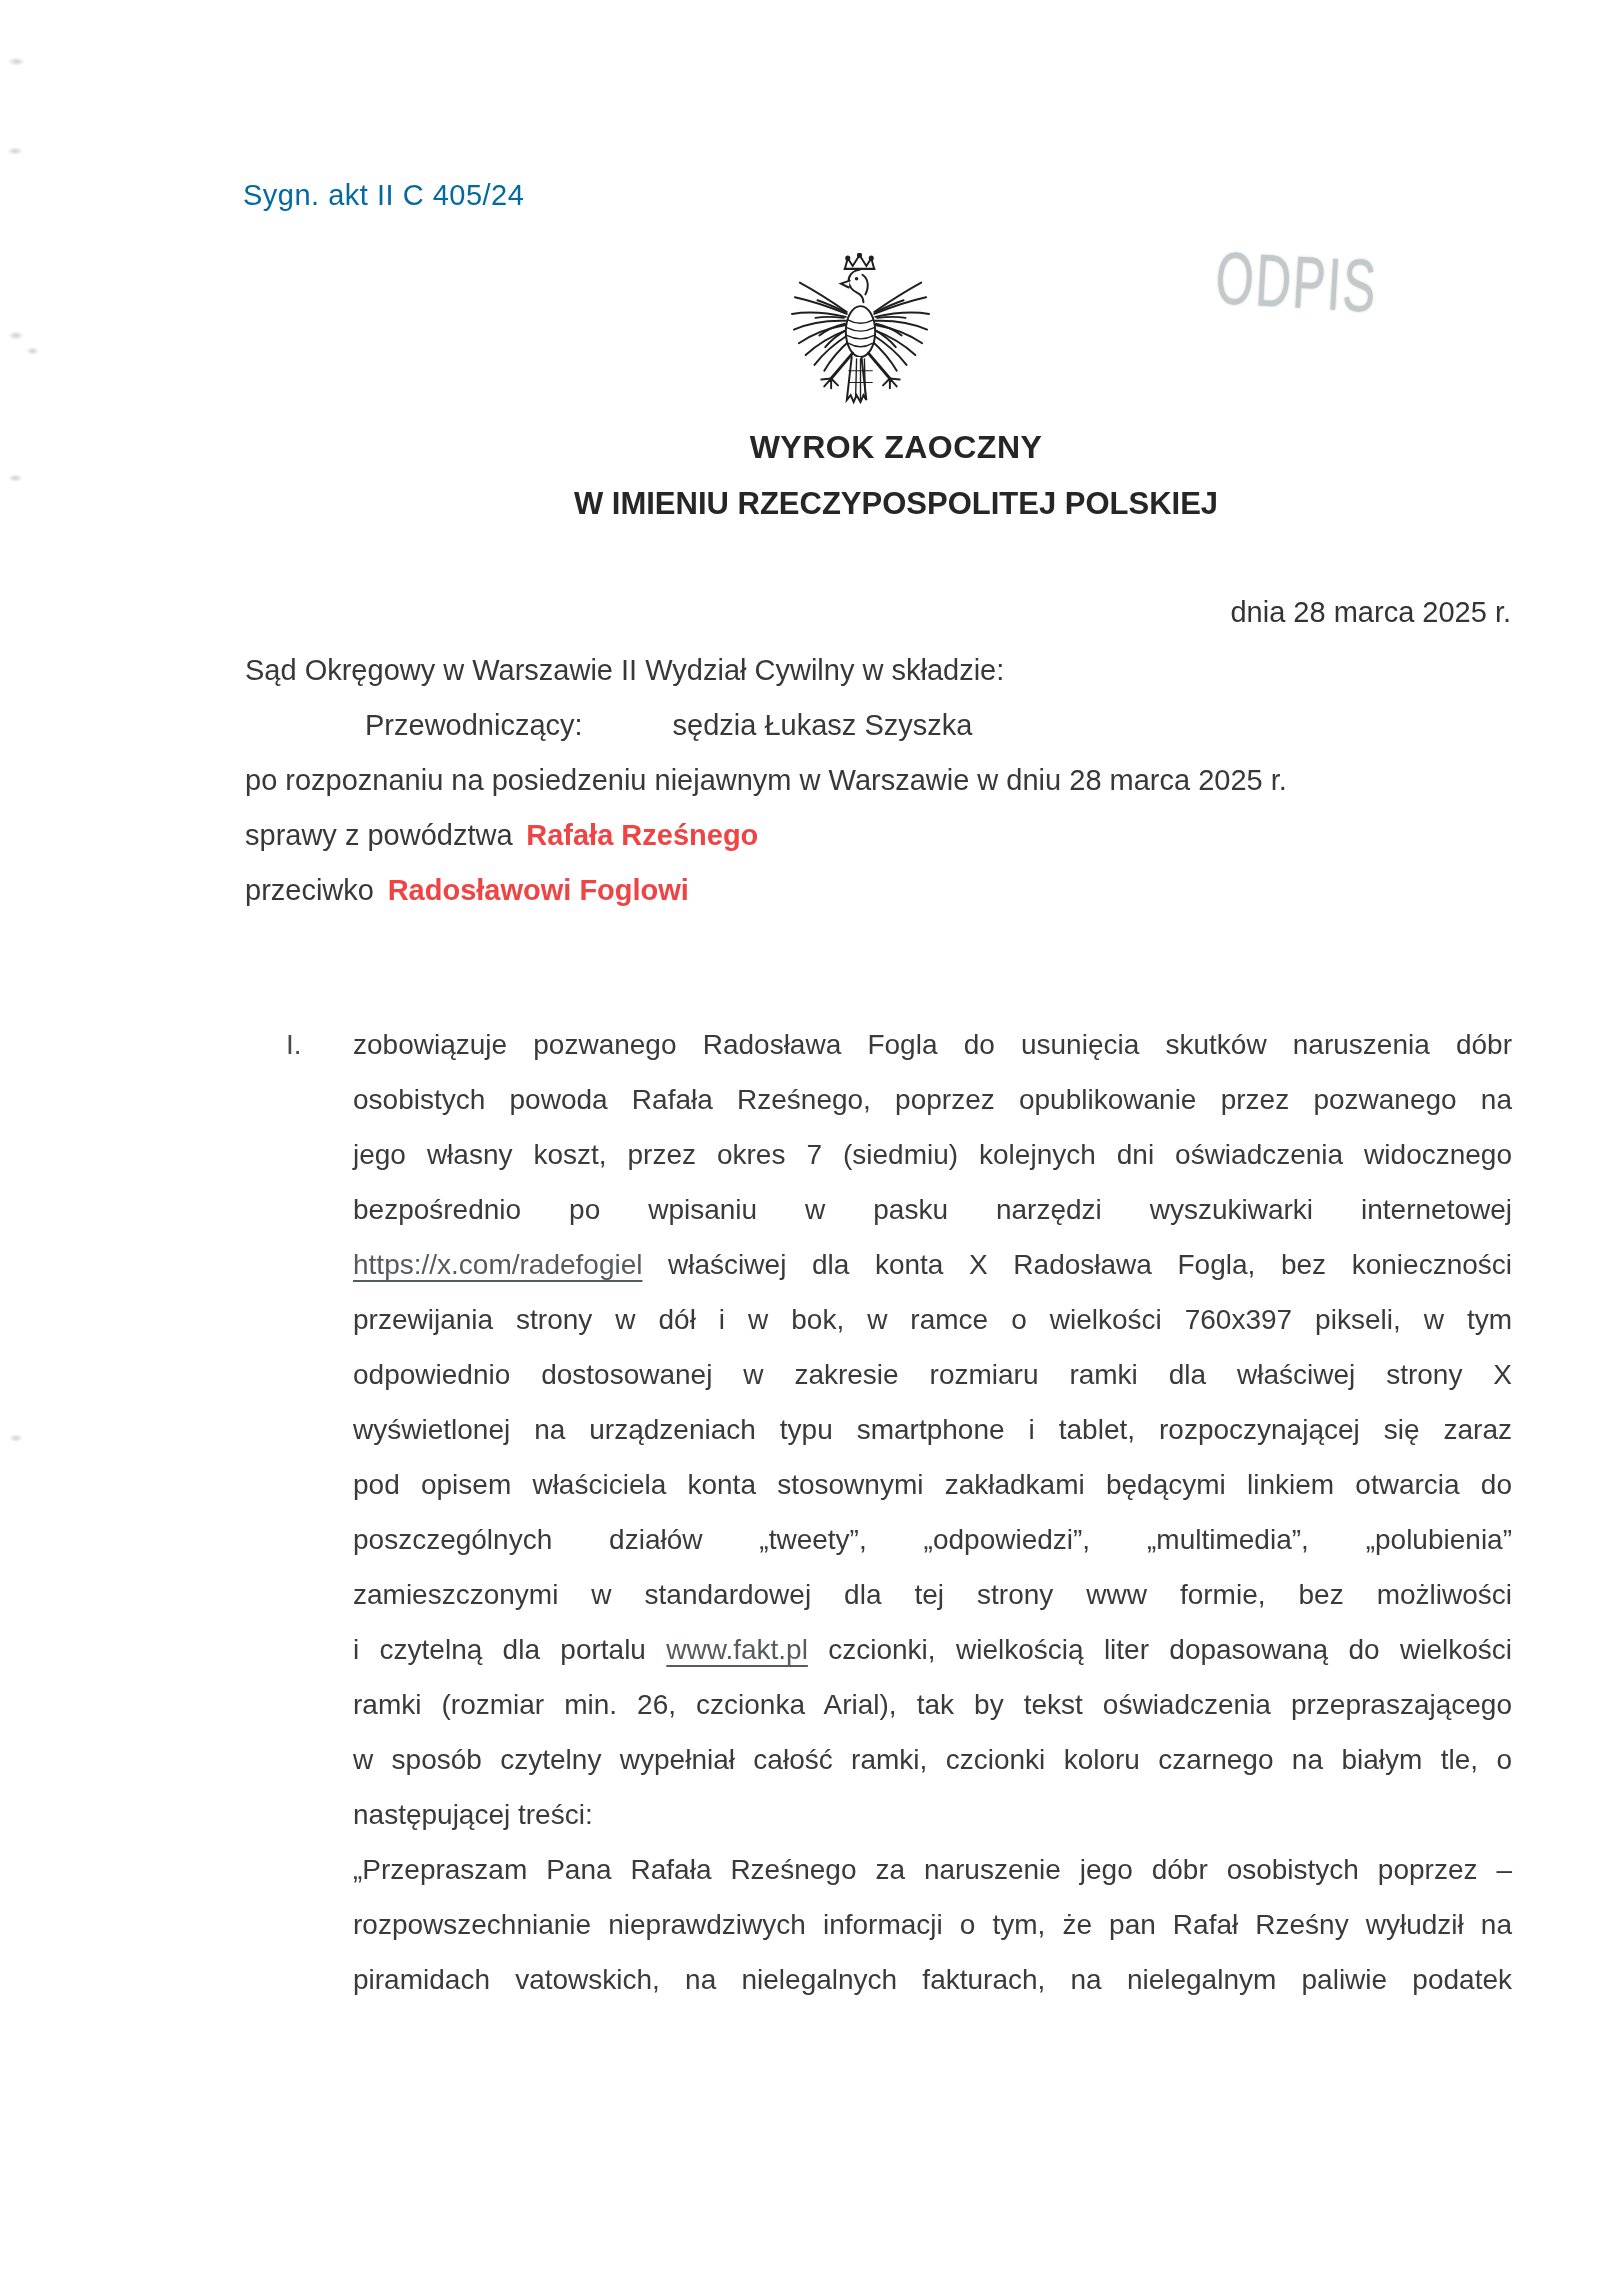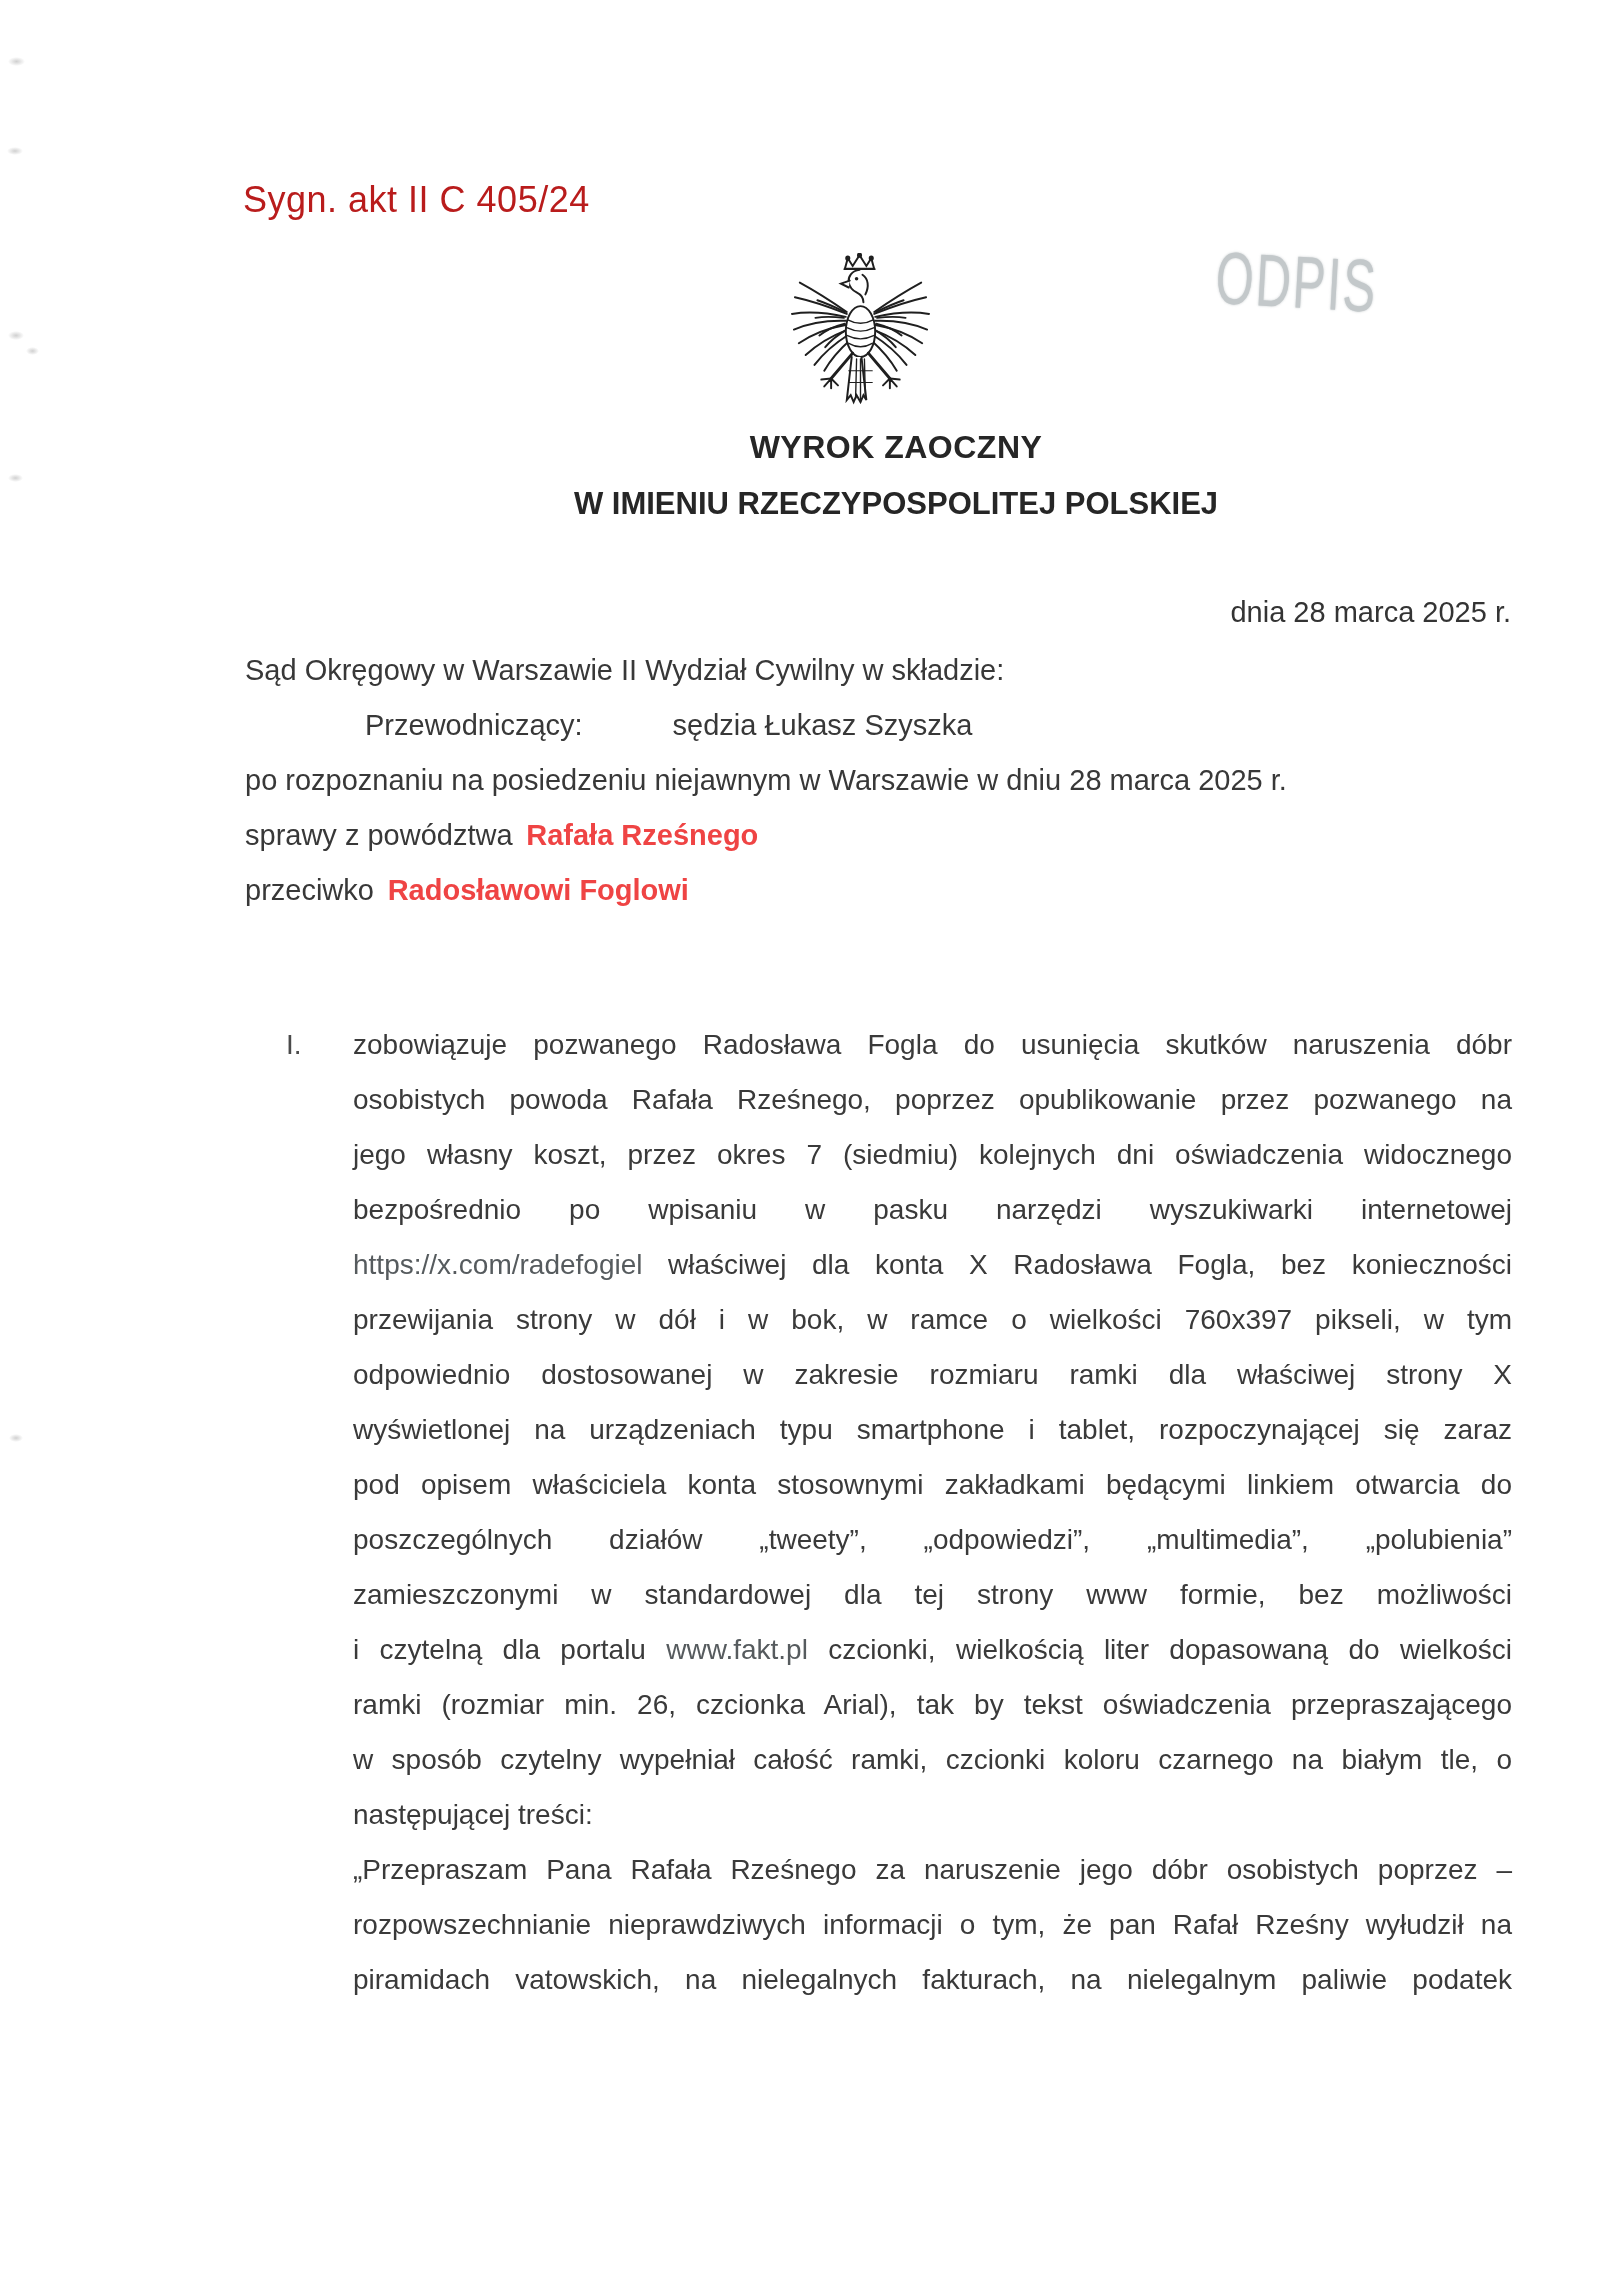--- a/index.html
+++ b/index.html
@@ -8,21 +8,21 @@
     width:1620px;height:2292px;
     margin:0 auto;
     background:#ffffff;
     overflow:hidden;
     font-family:"Liberation Sans","DejaVu Sans",sans-serif;
     color:#3a3a3a;
   }
   
   .case-number{
     position:absolute;left:243px;top:179px;
-    font-size:36px;color:#b91c1c;letter-spacing:0.5px;
+    font-size:29px;color:#0369a1;letter-spacing:0.5px;
   }
   .emblem{
     position:absolute;left:790px;top:253px;width:141px;height:163px;
   }
   .stamp{
     position:absolute;left:1218px;top:241px;
     font-size:74px;font-weight:400;line-height:1;
     color:#c3c8ca;letter-spacing:2.9px;
     transform:rotate(3.2deg) scaleX(0.66);
     transform-origin:left top;
@@ -43,21 +43,21 @@
   .judge{margin-left:90px;}
   .b{font-weight:bold;color:#ef4444;}
   .gap{margin-left:13.7px;}
   
   .ruling{position:absolute;left:245px;top:1017px;width:1266px;font-size:28px;color:#3a3a3a;}
   .rnum{position:absolute;left:41px;top:0;height:55px;line-height:55px;color:#4a4a4a;}
   .rbody{margin-left:108px;width:1159px;}
   .rline{height:55px;line-height:55px;}
   .just{text-align:justify;text-align-last:justify;}
   .left{text-align:left;text-align-last:left;}
-  .u{text-underline-offset:5.9px;}
+  .u{text-decoration:underline;text-underline-offset:5.9px;}
   .link{color:#565b5e;}
   
   .smudge{position:absolute;border-radius:50%;
     background:radial-gradient(closest-side,rgba(120,120,120,.35),rgba(120,120,120,0));
   }
 </style>
 </head>
 <body>
 
 <div class="page">

